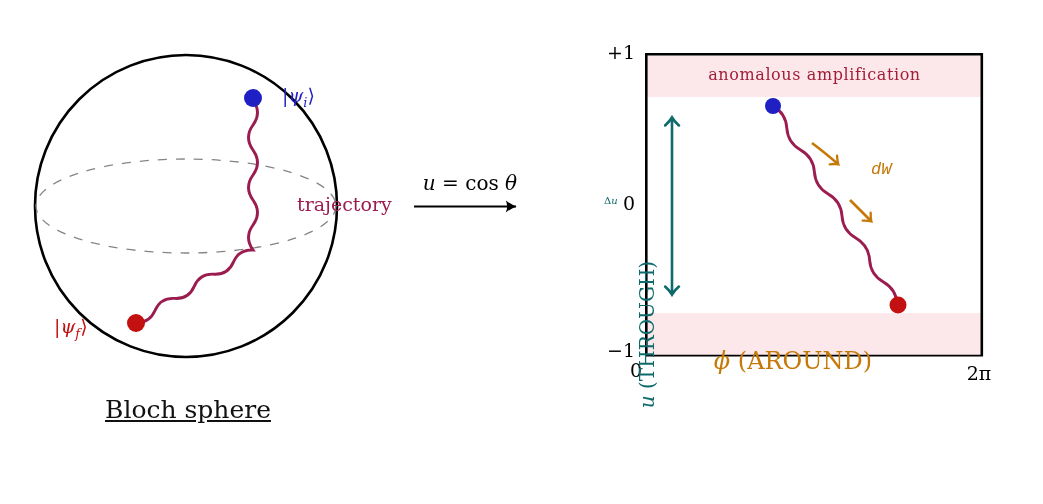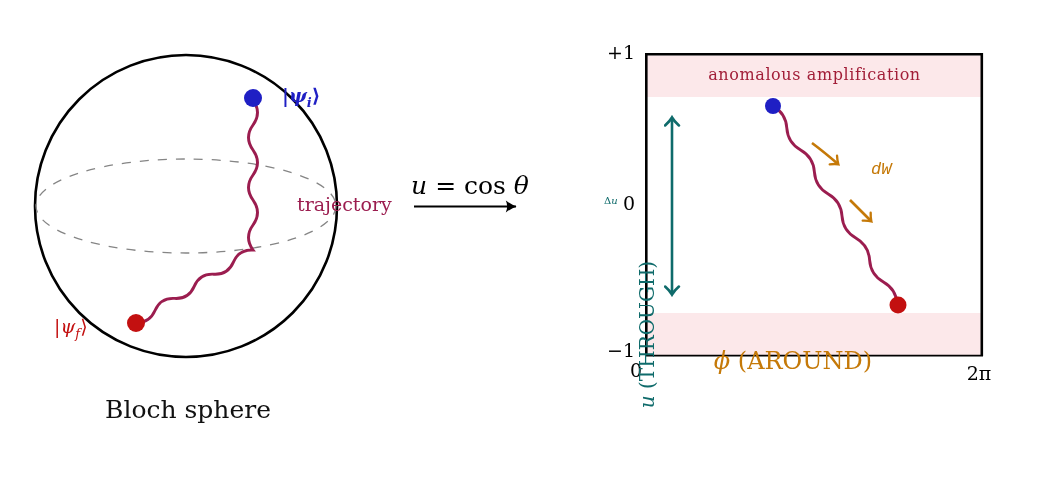--- a/index.html
+++ b/index.html
@@ -6,21 +6,21 @@
   body{
     width:1043px;height:504px;position:relative;background:#ffffff;
     font-family:"DejaVu Serif","Liberation Serif",serif;overflow:hidden;
   }
   .stage{position:absolute;left:0;top:0;width:1043px;height:504px;}
   svg.layer{position:absolute;left:0;top:0;}
   .txt{position:absolute;white-space:nowrap;line-height:1.15;}
   .it{font-style:italic;}
   .ctr{text-align:center;}
   .rgt{text-align:right;}
-  .blue{color:var(--state-blue);font-weight:bold;}
+  .blue{color:var(--state-blue);}
   .red{color:var(--state-red);}
   .crimson{color:var(--crimson);}
   .teal{color:var(--teal);}
   .orange{color:var(--orange);}
   .bandtext{color:var(--band-text);letter-spacing:0.6px;}
   .caption{font-size:25px;color:#111;}
   .ket{font-size:19px;}
   .ket sub{font-size:13px;font-style:italic;}
   .tick{font-size:19px;color:#000;}
   .ylabel{
@@ -82,23 +82,23 @@
     <circle cx="773" cy="106" r="8" style="fill:var(--state-blue)"></circle>
     <circle cx="898" cy="305" r="8.5" style="fill:var(--state-red)"></circle>
   </svg>
 
   <div class="txt ket blue" style="left:282px;top:85px;"><span class="it"><span>|</span><span>ψ</span></span><sub>i</sub><span>⟩</span></div>
 
   <div class="txt ket red" style="left:54px;top:310px;margin-top:6px;"><span class="it"><span>|</span><span>ψ</span></span><sub>f</sub><span>⟩</span></div>
 
   <div class="txt crimson" style="left:297px;top:194px;font-size:19px;">trajectory</div>
 
-  <div class="txt ctr caption" style="left:68px;top:396px;width:240px;">Bloch sphere</div>
+  <div class="txt ctr caption" style="left:68px;top:396px;width:240px;text-decoration:underline;">Bloch sphere</div>
 
-  <div class="txt ctr" style="left:395px;top:172px;width:150px;font-size:25px;color:#000;"><span class="it">u</span><span> = cos </span><span class="it">θ</span></div>
+  <div class="txt ctr" style="left:395px;top:172px;width:150px;font-size:20px;color:#000;"><span class="it">u</span><span> = cos </span><span class="it">θ</span></div>
 
   <div class="txt ctr bandtext" style="left:648px;top:66px;width:333px;font-size:16px;">anomalous amplification</div>
 
   <div class="txt rgt tick" style="left:565px;top:42px;width:70px;">+1</div>
   <div class="txt rgt tick" style="left:565px;top:193px;width:70px;">0</div>
   <div class="txt rgt tick" style="left:565px;top:340px;width:70px;">−1</div>
 
   <div class="txt ctr tick" style="left:626px;top:360px;width:20px;">0</div>
   <div class="txt ctr tick" style="left:959px;top:363px;width:40px;">2π</div>
 

